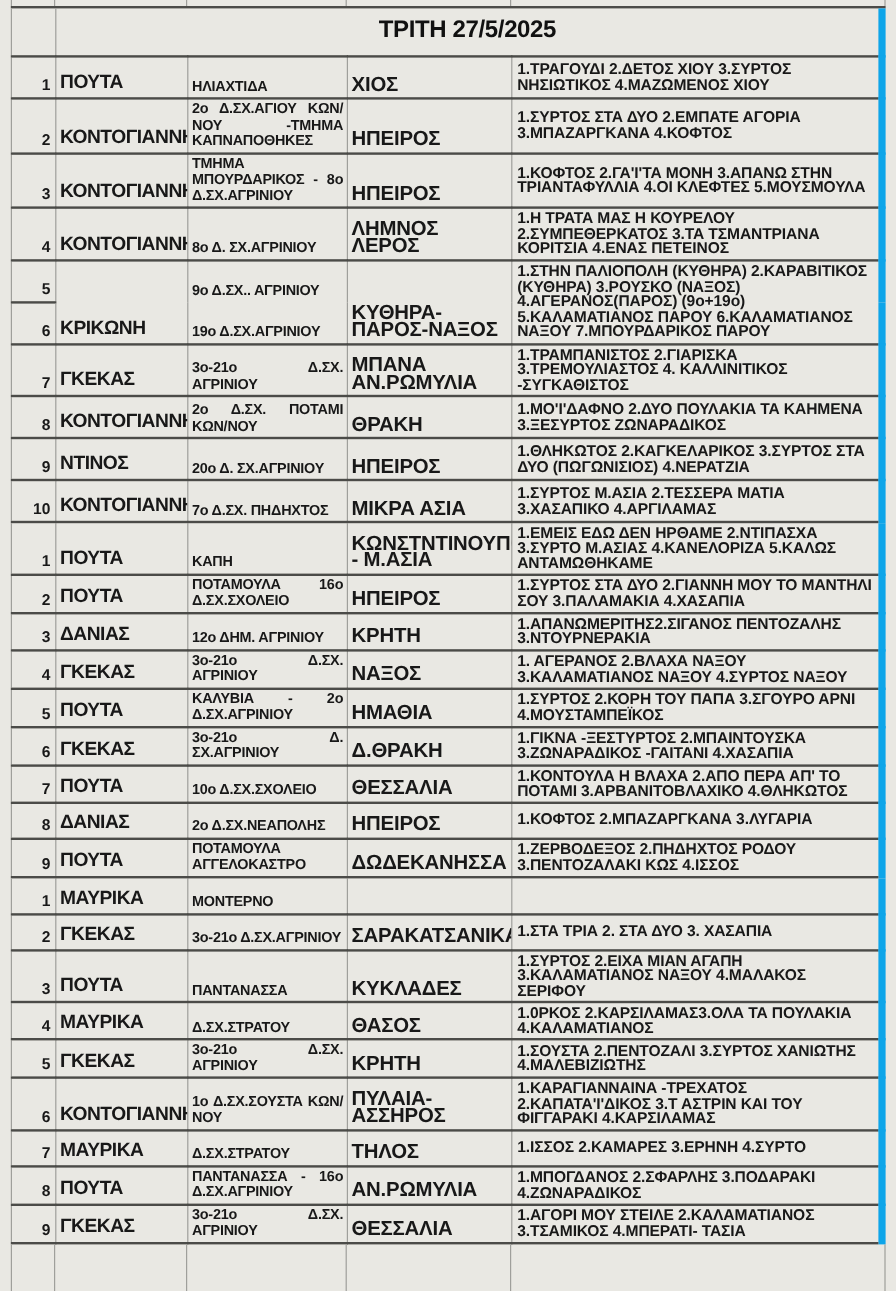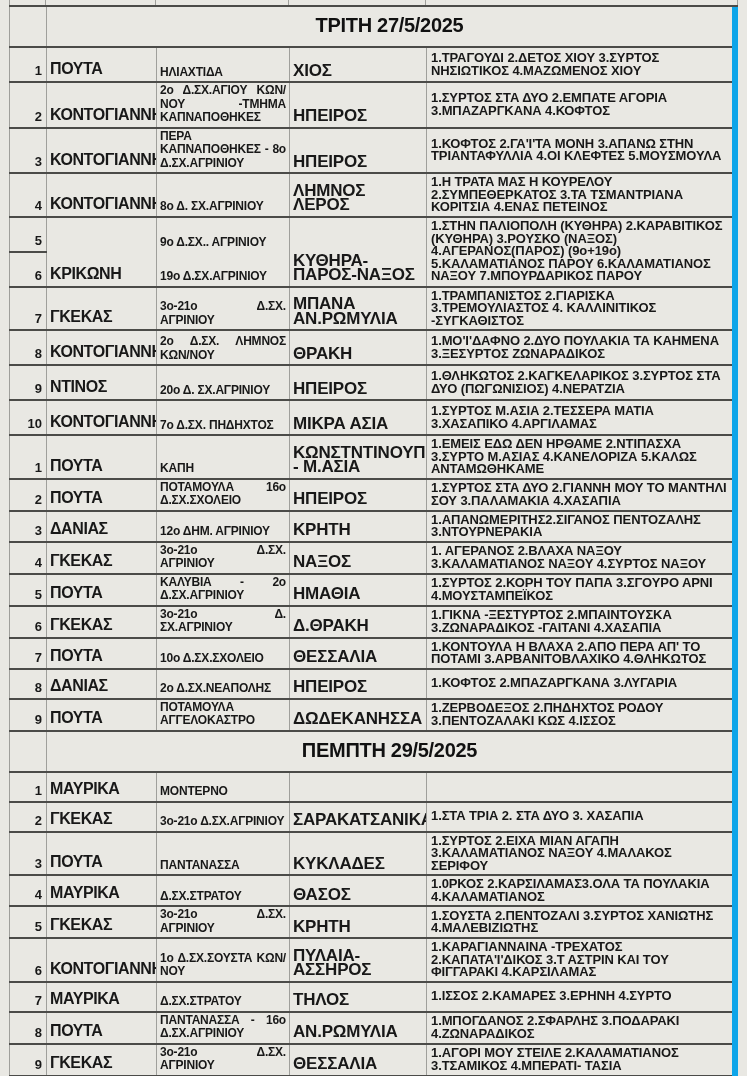--- a/index.html
+++ b/index.html
@@ -74,21 +74,21 @@
         <tr class="data-row">
           <td class="c-num">2</td>
           <td class="c-teacher">ΚΟΝΤΟΓΙΑΝΝΗ</td>
           <td class="c-school">2ο Δ.ΣΧ.ΑΓΙΟΥ ΚΩΝ/ΝΟΥ -ΤΜΗΜΑ ΚΑΠΝΑΠΟΘΗΚΕΣ</td>
           <td class="c-region">ΗΠΕΙΡΟΣ</td>
           <td class="c-dances">1.ΣΥΡΤΟΣ ΣΤΑ ΔΥΟ 2.ΕΜΠΑΤΕ ΑΓΟΡΙΑ 3.ΜΠΑΖΑΡΓΚΑΝΑ 4.ΚΟΦΤΟΣ</td>
         </tr>
         <tr class="data-row">
           <td class="c-num">3</td>
           <td class="c-teacher">ΚΟΝΤΟΓΙΑΝΝΗ</td>
-          <td class="c-school">ΠΕΡΑ ΚΑΠΝΑΠΟΘΗΚΕΣ - 8ο Δ.ΣΧ.ΑΓΡΙΝΙΟΥ</td>
+          <td class="c-school">ΤΜΗΜΑ ΜΠΟΥΡΔΑΡΙΚΟΣ - 8ο Δ.ΣΧ.ΑΓΡΙΝΙΟΥ</td>
           <td class="c-region">ΗΠΕΙΡΟΣ</td>
           <td class="c-dances">1.ΚΟΦΤΟΣ 2.ΓΑ'Ι'ΤΑ ΜΟΝΗ 3.ΑΠΑΝΩ ΣΤΗΝ ΤΡΙΑΝΤΑΦΥΛΛΙΑ 4.ΟΙ ΚΛΕΦΤΕΣ 5.ΜΟΥΣΜΟΥΛΑ</td>
         </tr>
         <tr class="data-row">
           <td class="c-num">4</td>
           <td class="c-teacher">ΚΟΝΤΟΓΙΑΝΝΗ</td>
           <td class="c-school">8ο Δ. ΣΧ.ΑΓΡΙΝΙΟΥ</td>
           <td class="c-region">ΛΗΜΝΟΣ ΛΕΡΟΣ</td>
           <td class="c-dances">1.Η ΤΡΑΤΑ ΜΑΣ Η ΚΟΥΡΕΛΟΥ 2.ΣΥΜΠΕΘΕΡΚΑΤΟΣ 3.ΤΑ ΤΣΜΑΝΤΡΙΑΝΑ ΚΟΡΙΤΣΙΑ 4.ΕΝΑΣ ΠΕΤΕΙΝΟΣ</td>
         </tr>
@@ -106,21 +106,21 @@
         <tr class="data-row">
           <td class="c-num">7</td>
           <td class="c-teacher">ΓΚΕΚΑΣ</td>
           <td class="c-school">3ο-21ο Δ.ΣΧ. ΑΓΡΙΝΙΟΥ</td>
           <td class="c-region">ΜΠΑΝΑ ΑΝ.ΡΩΜΥΛΙΑ</td>
           <td class="c-dances">1.ΤΡΑΜΠΑΝΙΣΤΟΣ 2.ΓΙΑΡΙΣΚΑ 3.ΤΡΕΜΟΥΛΙΑΣΤΟΣ 4. ΚΑΛΛΙΝΙΤΙΚΟΣ -ΣΥΓΚΑΘΙΣΤΟΣ</td>
         </tr>
         <tr class="data-row">
           <td class="c-num">8</td>
           <td class="c-teacher">ΚΟΝΤΟΓΙΑΝΝΗ</td>
-          <td class="c-school">2ο Δ.ΣΧ. ΛΗΜΝΟΣ ΚΩΝ/ΝΟΥ</td>
+          <td class="c-school">2ο Δ.ΣΧ. ΠΟΤΑΜΙ ΚΩΝ/ΝΟΥ</td>
           <td class="c-region">ΘΡΑΚΗ</td>
           <td class="c-dances">1.ΜΟ'Ι'ΔΑΦΝΟ 2.ΔΥΟ ΠΟΥΛΑΚΙΑ ΤΑ ΚΑΗΜΕΝΑ 3.ΞΕΣΥΡΤΟΣ ΖΩΝΑΡΑΔΙΚΟΣ</td>
         </tr>
         <tr class="data-row">
           <td class="c-num">9</td>
           <td class="c-teacher">ΝΤΙΝΟΣ</td>
           <td class="c-school">20ο Δ. ΣΧ.ΑΓΡΙΝΙΟΥ</td>
           <td class="c-region">ΗΠΕΙΡΟΣ</td>
           <td class="c-dances">1.ΘΛΗΚΩΤΟΣ 2.ΚΑΓΚΕΛΑΡΙΚΟΣ 3.ΣΥΡΤΟΣ ΣΤΑ ΔΥΟ (ΠΩΓΩΝΙΣΙΟΣ) 4.ΝΕΡΑΤΖΙΑ</td>
         </tr>
@@ -211,24 +211,20 @@
 
   <table class="day-table">
     <colgroup>
         <col class="w-num">
         <col class="w-teacher">
         <col class="w-school">
         <col class="w-region">
         <col>
       </colgroup>
     <tbody class="t2">
-        <tr class="title-row">
-          <td class="c-num"></td>
-          <td class="c-title" colspan="4">ΠΕΜΠΤΗ 29/5/2025</td>
-        </tr>
         <tr class="data-row">
           <td class="c-num">1</td>
           <td class="c-teacher">ΜΑΥΡΙΚΑ</td>
           <td class="c-school">ΜΟΝΤΕΡΝΟ</td>
           <td class="c-region"></td>
           <td class="c-dances"></td>
         </tr>
         <tr class="data-row">
           <td class="c-num">2</td>
           <td class="c-teacher">ΓΚΕΚΑΣ</td>

